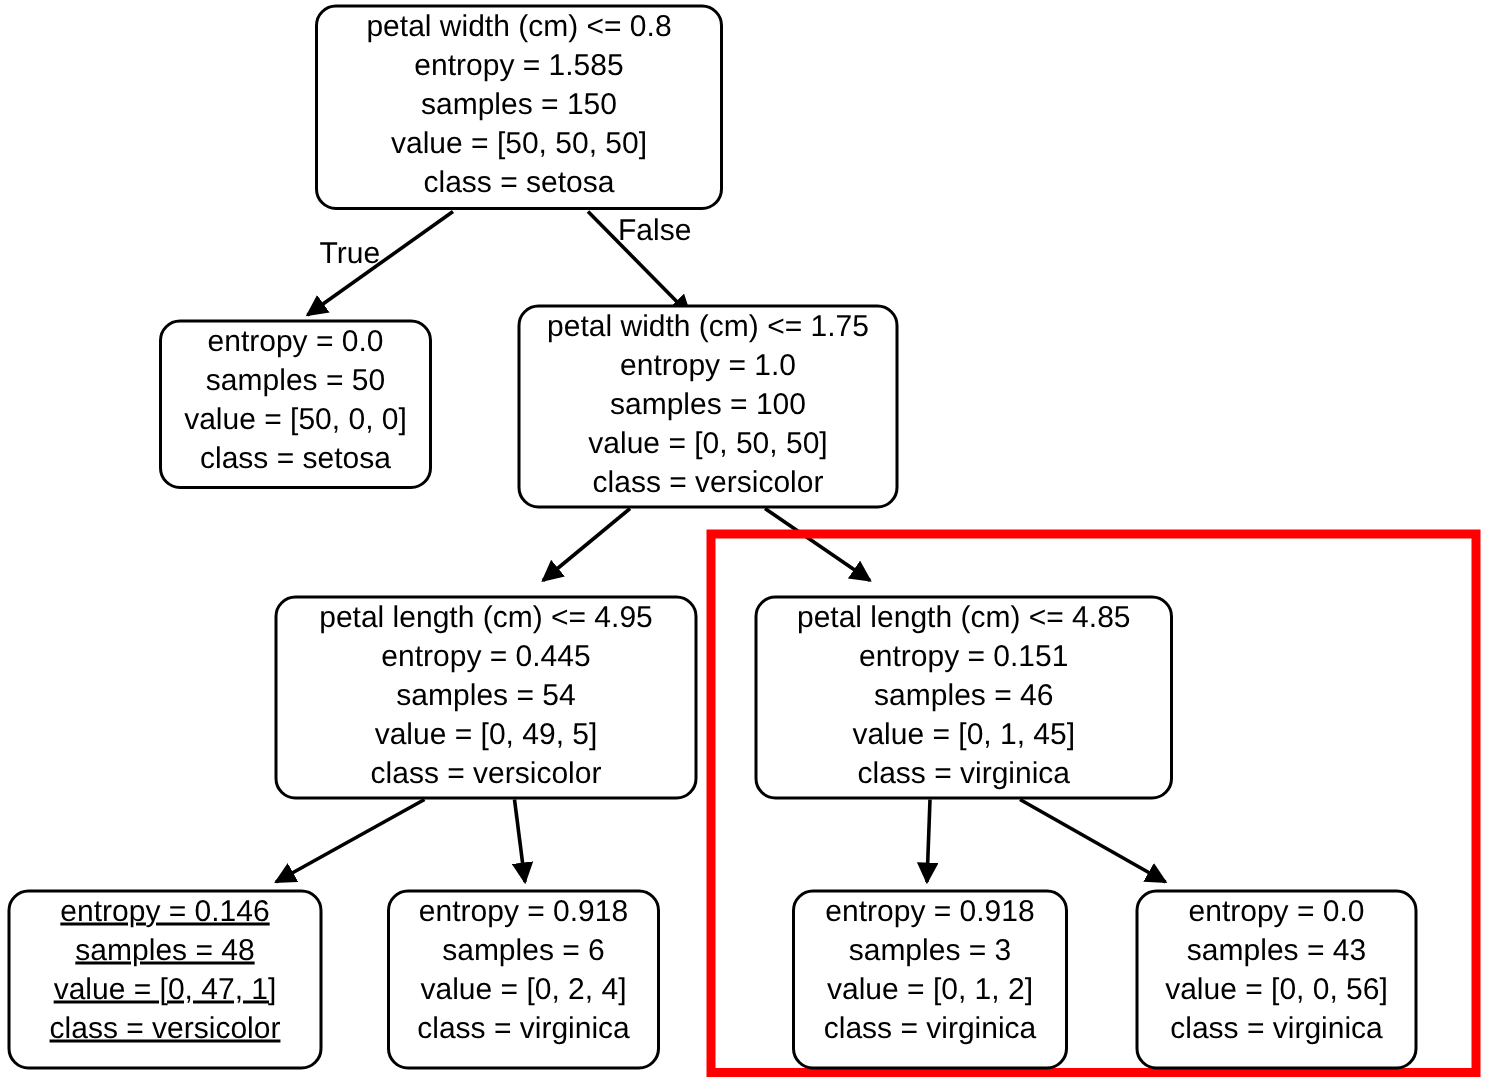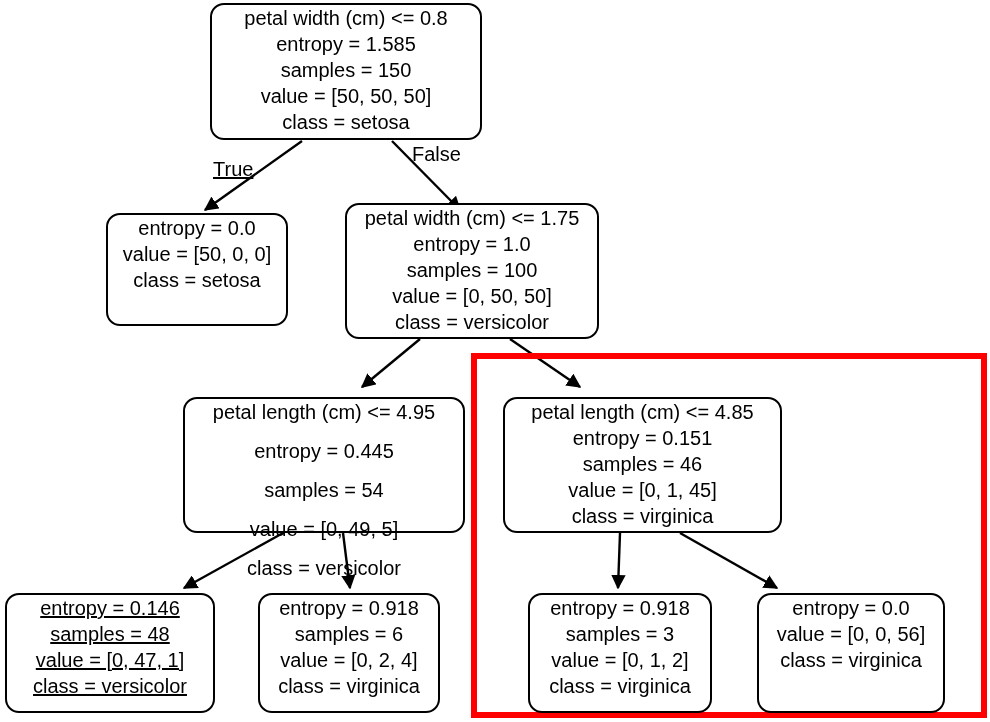--- a/index.html
+++ b/index.html
@@ -82,46 +82,47 @@
 
     <line x1="283" y1="533" x2="184" y2="588" stroke="#000000" stroke-width="2.4" marker-end="url(#arrow)"></line>
 
     <line x1="343" y1="533" x2="350" y2="588" stroke="#000000" stroke-width="2.4" marker-end="url(#arrow)"></line>
 
     <line x1="620" y1="533" x2="618" y2="588" stroke="#000000" stroke-width="2.4" marker-end="url(#arrow)"></line>
 
     <line x1="680" y1="533" x2="777" y2="588" stroke="#000000" stroke-width="2.4" marker-end="url(#arrow)"></line>
   </svg>
 
-  <div class="edge-label" style="left:213px; top:158px;text-decoration:underline;">True</div>
+  <div class="edge-label" style="left:213px; top:158px;">True</div>
   <div class="edge-label" style="left:412px; top:143px;">False</div>
 
   <div class="node" style="left:210px; top:3px; width:272px; height:137px;">
     <span class="line">petal width (cm) &lt;= 0.8</span>
     <span class="line">entropy = 1.585</span>
     <span class="line">samples = 150</span>
     <span class="line">value = [50, 50, 50]</span>
     <span class="line">class = setosa</span>
   </div>
 
   <div class="node" style="left:106px; top:213px; width:182px; height:113px;">
     <span class="line">entropy = 0.0</span>
+    <span class="line">samples = 50</span>
     <span class="line">value = [50, 0, 0]</span>
     <span class="line">class = setosa</span>
   </div>
 
   <div class="node" style="left:345px; top:203px; width:254px; height:136px;">
     <span class="line">petal width (cm) &lt;= 1.75</span>
     <span class="line">entropy = 1.0</span>
     <span class="line">samples = 100</span>
     <span class="line">value = [0, 50, 50]</span>
     <span class="line">class = versicolor</span>
   </div>
 
-  <div class="node" style="left:183px; top:397px; width:282px; height:136px;gap:13px;">
+  <div class="node" style="left:183px; top:397px; width:282px; height:136px;">
     <span class="line">petal length (cm) &lt;= 4.95</span>
     <span class="line">entropy = 0.445</span>
     <span class="line">samples = 54</span>
     <span class="line">value = [0, 49, 5]</span>
     <span class="line">class = versicolor</span>
   </div>
 
   <div class="node" style="left:503px; top:397px; width:279px; height:136px;">
     <span class="line">petal length (cm) &lt;= 4.85</span>
     <span class="line">entropy = 0.151</span>
@@ -146,17 +147,18 @@
 
   <div class="node" style="left:528px; top:593px; width:184px; height:120px;">
     <span class="line">entropy = 0.918</span>
     <span class="line">samples = 3</span>
     <span class="line">value = [0, 1, 2]</span>
     <span class="line">class = virginica</span>
   </div>
 
   <div class="node" style="left:757px; top:593px; width:188px; height:120px;">
     <span class="line">entropy = 0.0</span>
+    <span class="line">samples = 43</span>
     <span class="line">value = [0, 0, 56]</span>
     <span class="line">class = virginica</span>
   </div>
 
 </div>
 
 </body></html>

